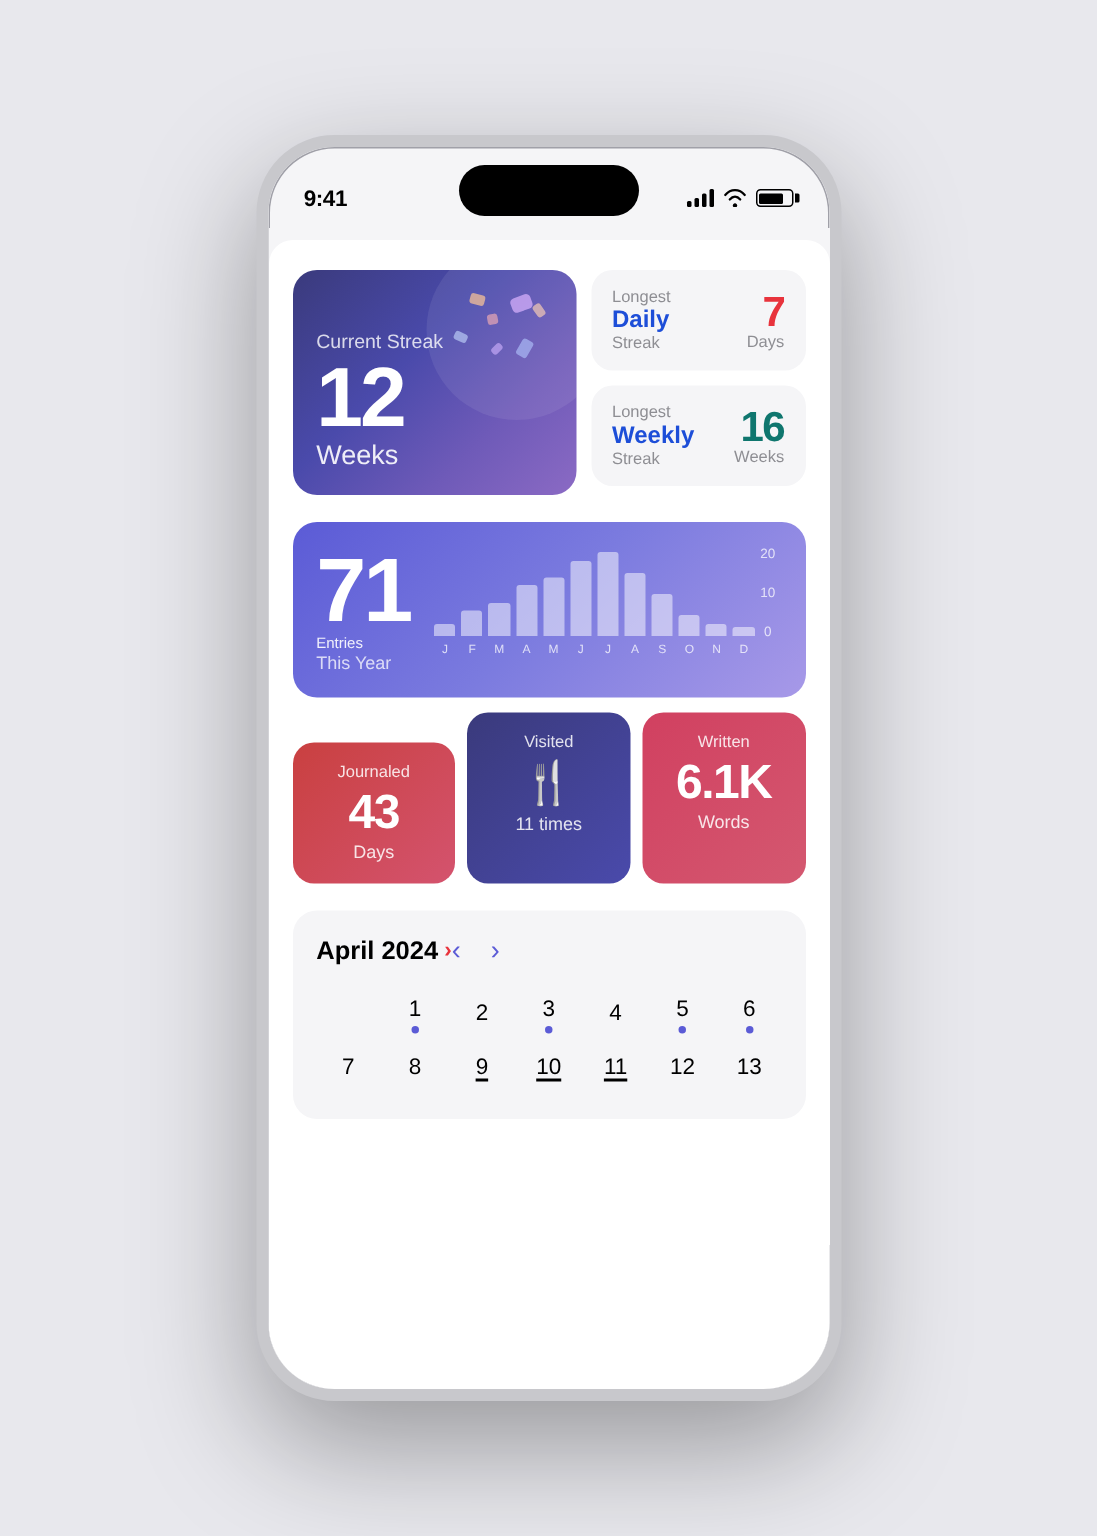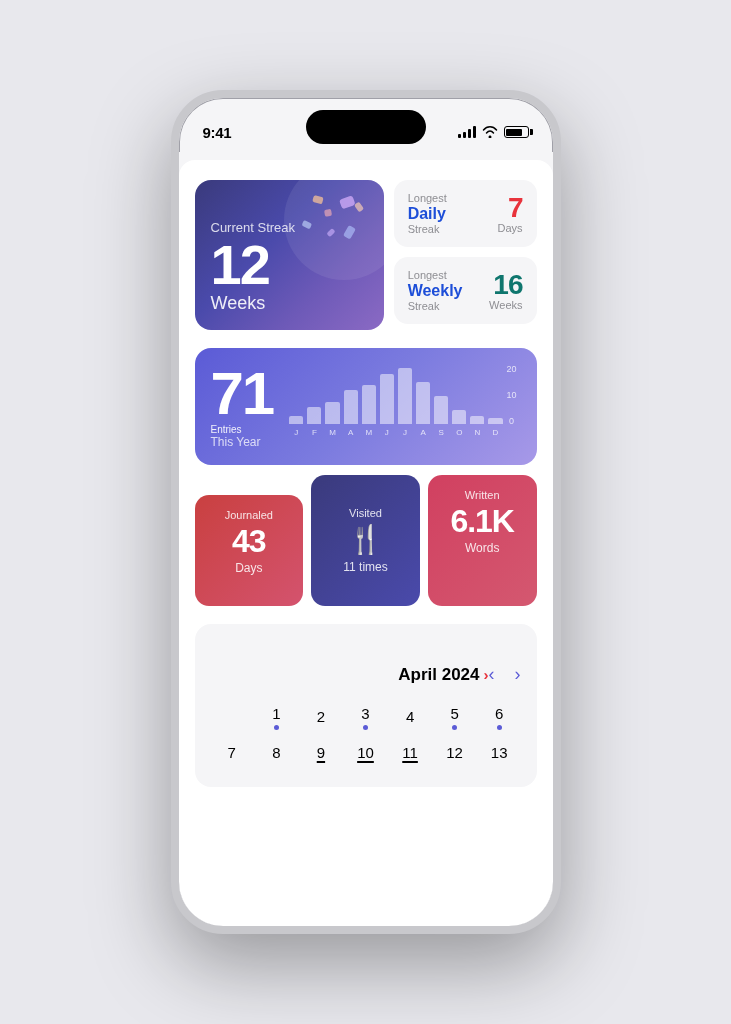--- a/index.html
+++ b/index.html
@@ -382,21 +382,21 @@
       border-radius: 14px;
       padding: 14px 12px;
       text-align: center;
       margin-top: 20px;
     }
 
     .stat-card-navy {
       flex: 1;
       background: linear-gradient(135deg, #3a3a7c 0%, #4a4aab 100%);
       border-radius: 14px;
-      padding: 32px 12px;
+      padding: 14px 12px;
       text-align: center;
     }
 
     .stat-card-coral {
       flex: 1;
       background: linear-gradient(135deg, #d14060 0%, #d45870 100%);
       border-radius: 14px;
       padding: 14px 12px;
       text-align: center;
     }
@@ -430,24 +430,23 @@
     }
 
     .calendar-card {
       background: #f5f5f7;
       border-radius: 16px;
       padding: 16px;
     }
 
     .calendar-header {
       display: flex;
-      justify-content: flex-end;
+      justify-content: flex-start;
       align-items: center;
       margin-bottom: 14px;
-      margin-top: 24px;
     }
 
     .calendar-month {
       font-size: 17px;
       font-weight: 600;
       color: #000;
       display: flex;
       align-items: center;
       gap: 4px;
     }

